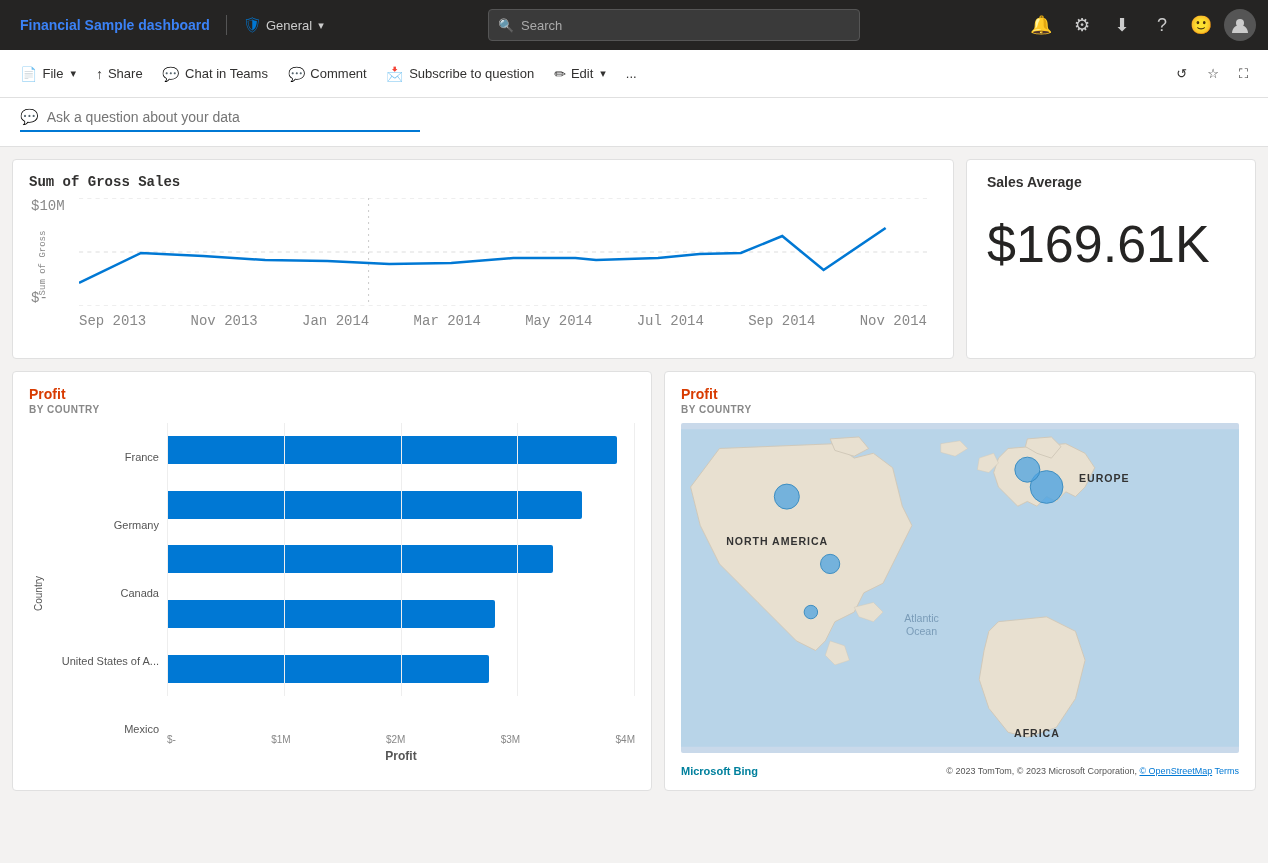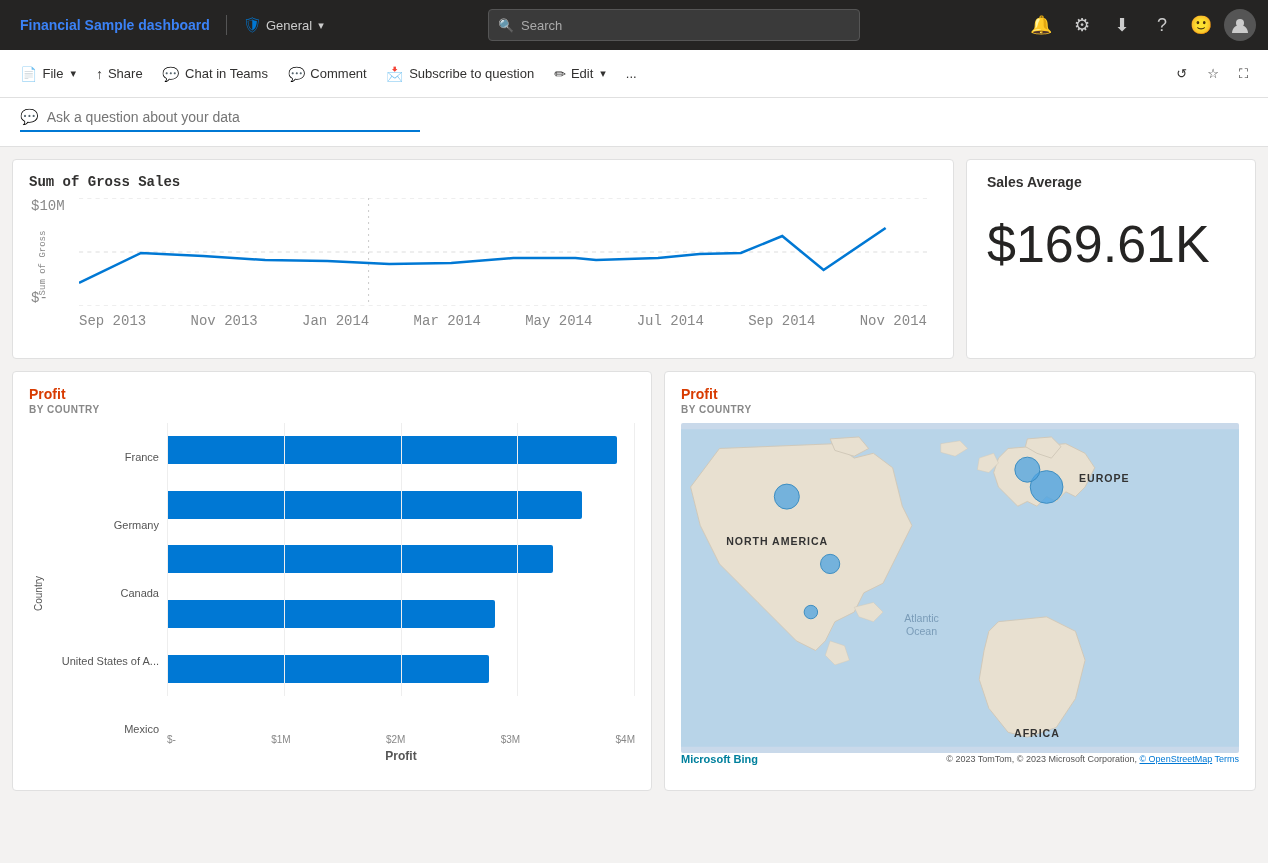--- a/index.html
+++ b/index.html
@@ -303,21 +303,21 @@
       margin-top: 8px;
       height: 330px;
       background: #c9d9ea;
       border-radius: 2px;
       position: relative;
       overflow: hidden;
     }
     .map-copyright {
       font-size: 9px;
       color: #555;
-      margin-top: 0;
+      margin-top: 12px;
       display: flex;
       justify-content: space-between;
       align-items: center;
     }
     .map-copyright a { color: #0078d4; }
 
     
     .chevron {
       font-size: 11px;
       margin-left: 2px;

